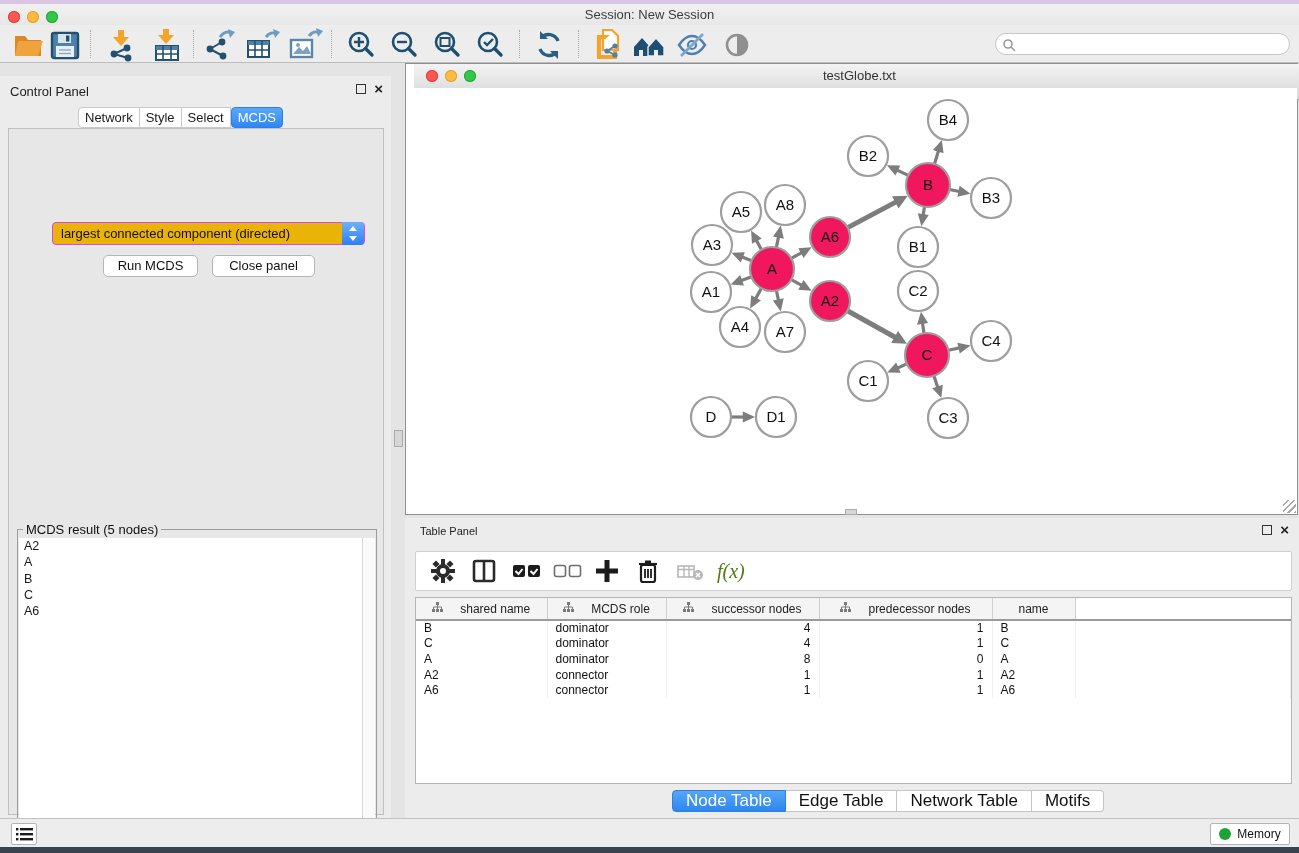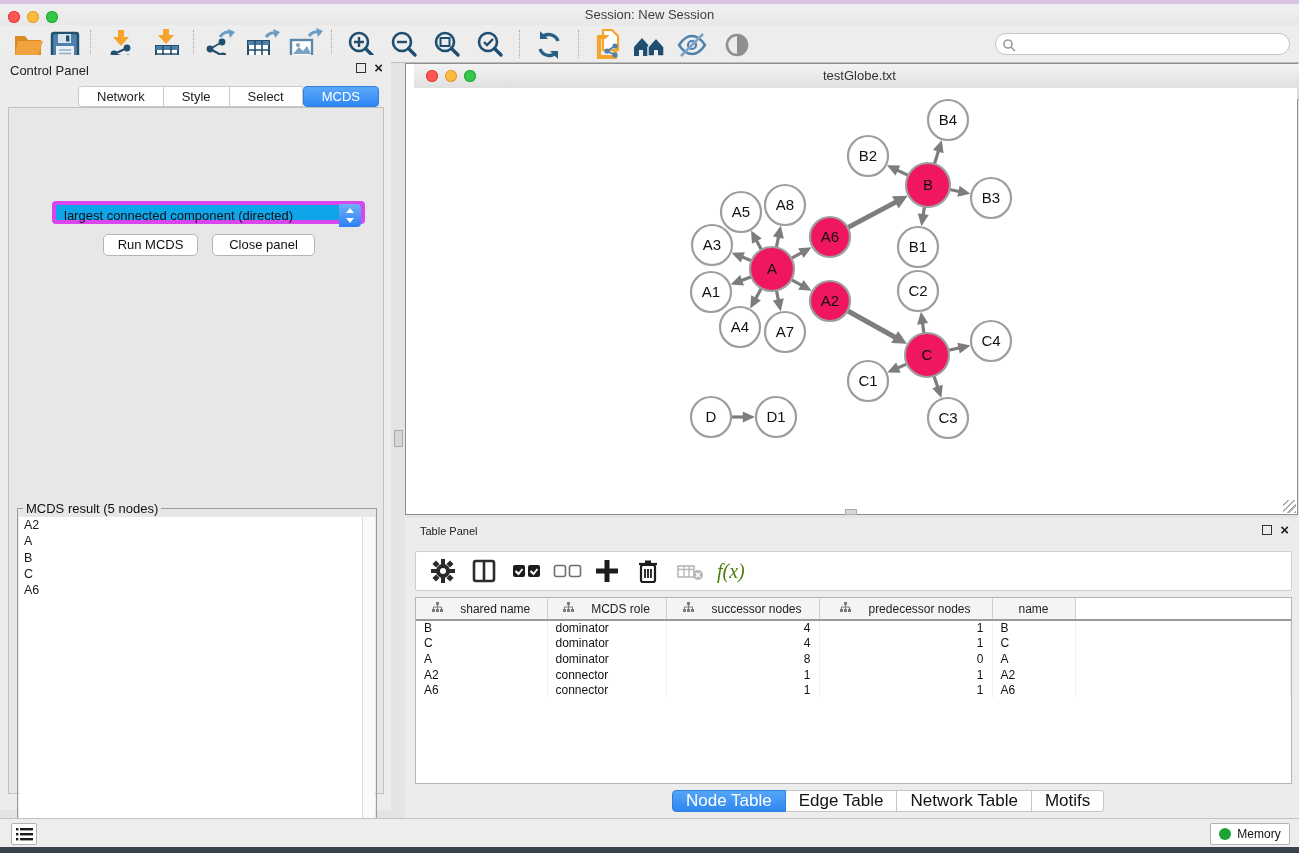--- a/index.html
+++ b/index.html
@@ -20,34 +20,34 @@
 
   
   .toolbar { position:absolute; top:25px; left:0; width:100%; height:38px; background:#ededed; border-bottom:1px solid #bdbdbd; }
   .tb-icon { position:absolute; top:2px; width:36px; height:36px; cursor:pointer; }
   .tb-sep { position:absolute; top:5px; width:0; height:28px; border-left:1px dotted #a8a8a8; }
   .searchbox { position:absolute; left:995px; top:8px; width:295px; height:22px; background:#fff; border:1px solid #c6c6c6; border-radius:12px; }
   .searchbox svg { position:absolute; left:6px; top:4px; }
   .searchbox input { position:absolute; left:24px; top:1px; width:260px; height:18px; border:none; outline:none; font-size:12px; background:transparent; }
 
   
-  .control-panel { position:absolute; left:0; top:55px; width:391px; height:755px; background:#ececec;text-decoration:underline; }
+  .control-panel { position:absolute; left:0; top:76px; width:391px; height:755px; background:#ececec;text-decoration:underline; }
   .panel-title { position:absolute; left:10px; top:8px; font-size:13px; color:#222; }
   .win-btns { position:absolute; right:8px; top:8px; display:flex; gap:8px; align-items:center; }
   .float-btn { width:10px; height:10px; border:1.6px solid #333; display:inline-block; cursor:pointer; }
   .close-btn { font-size:15px; font-weight:bold; color:#222; line-height:10px; cursor:pointer; }
 
   .cp-tabs { position:absolute; left:78px; top:31px; display:flex; }
-  .cp-tab { height:21px; padding:0 18px; background:#fff; border:1px solid #c9c9c9; border-left:none; line-height:19px; font-size:13px; cursor:pointer; }
+  .cp-tab { height:21px; padding:0 6px; background:#fff; border:1px solid #c9c9c9; border-left:none; line-height:19px; font-size:13px; cursor:pointer; }
   .cp-tab:first-child { border-left:1px solid #c9c9c9; border-radius:4px 0 0 4px; }
   .cp-tab.active { background:linear-gradient(#5aa9f8,#2e86f3); color:#fff; border:1px solid #2e7fe0; border-radius:4px; }
 
   .cp-body { position:absolute; left:8px; top:52px; width:376px; height:687px; background:#e7e7e7; border:1px solid #c0c0c0; }
   .opt-label { position:absolute; left:0; width:100%; top:72px; text-align:center; font-size:13px; color:#111; }
-  .dropdown { position:absolute; left:43px; top:93px; width:313px; height:23px; background:#0ea5e9; border:4px solid #d946ef; border-radius:4px; cursor:pointer; }
+  .dropdown { position:absolute; left:43px; top:93px; width:313px; height:23px; background:#eab308; border:1px solid #d946ef; border-radius:4px; cursor:pointer; }
   .dropdown .dd-text { position:absolute; left:8px; top:3px; font-size:13px; color:#111; }
   .dd-stepper { position:absolute; right:0; top:-1px; width:22px; height:23px; background:linear-gradient(#6fb0f9,#2d7ff2); border-radius:0 4px 4px 0; }
   .dd-stepper svg { position:absolute; left:5px; top:3px; }
   .cp-btn { position:absolute; top:126px; height:22px; background:#fff; border:1px solid #b5b5b5; border-radius:5px; font-size:13px; text-align:center; line-height:20px; cursor:pointer; color:#111; }
   .btn-run { left:94px; width:95px; }
   .btn-close { left:203px; width:103px; }
 
   .groupbox { position:absolute; left:8px; top:400px; width:360px; height:339px; border:1px solid #9c9c9c; }
   .groupbox legend { position:absolute; top:-8px; left:5px; background:#e7e7e7; padding:0 3px; font-size:13px; color:#111; }
   .mcds-list { position:absolute; left:1px; top:8px; right:14px; bottom:2px; background:#fff; }

